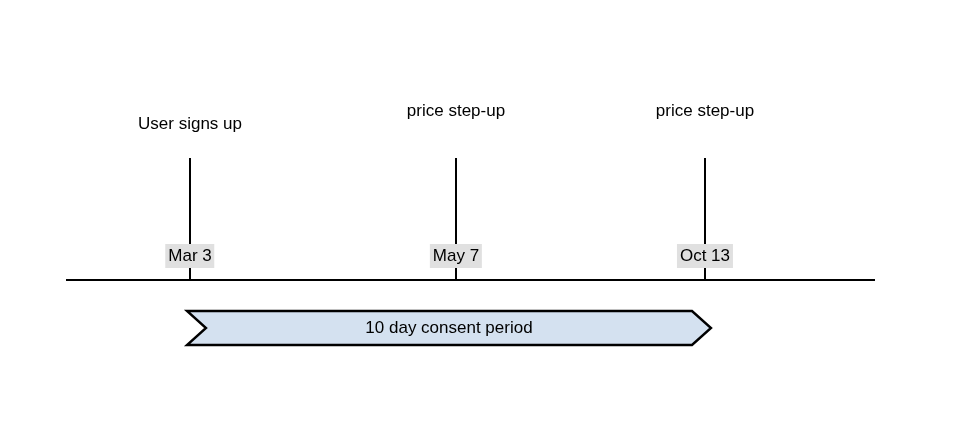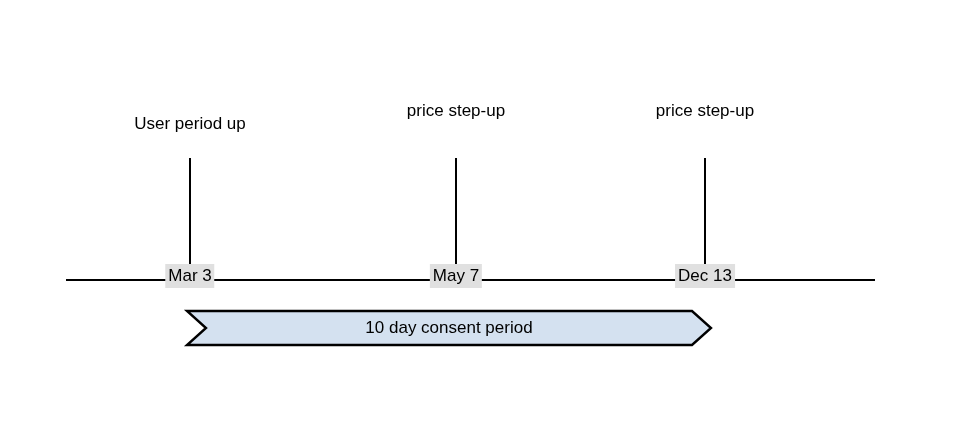--- a/index.html
+++ b/index.html
@@ -60,21 +60,20 @@
     position: absolute;
     left: 50%;
     transform: translateX(-50%);
     top: 244px;
     background: #e0e0e0;
     color: #000000;
     font-size: 17px;
     line-height: 24px;
     padding: 0 3px;
     white-space: nowrap;
-    margin-top: 20px;
   }
 
   
   .banner {
     position: absolute;
     left: 186px;
     top: 310px;
     width: 526px;
     height: 36px;
   }
@@ -100,39 +99,39 @@
   }
 </style>
 </head>
 <body>
 
 <div id="canvas">
 
   <div class="axis-line"></div>
 
   <div class="event" style="left:190px;">
-    <div class="event-label one-line">User period up</div>
+    <div class="event-label one-line">User signs up</div>
     <div class="tick-line" style="top:158px; height:122px;"></div>
     <div class="date-chip">Mar 3</div>
   </div>
 
   <div class="event" style="left:456px;">
     <div class="event-label two-line">
       <div>price step-up</div>
     </div>
     <div class="tick-line" style="top:158px; height:122px;"></div>
     <div class="date-chip">May 7</div>
   </div>
 
   <div class="event" style="left:705px;">
     <div class="event-label two-line">
       <div>price step-up</div>
     </div>
     <div class="tick-line" style="top:158px; height:122px;"></div>
-    <div class="date-chip">Dec 13</div>
+    <div class="date-chip">Oct 13</div>
   </div>
 
   <div class="banner">
     <svg viewBox="0 0 526 36" preserveAspectRatio="none">
       <polygon points="1,1 506,1 525,18 506,35 1,35 20,18" fill="#d4e1f0" stroke="#000000" stroke-width="2.4" stroke-linejoin="miter"></polygon>
     </svg>
     <div class="banner-text">10 day consent period</div>
   </div>
 
 </div>

